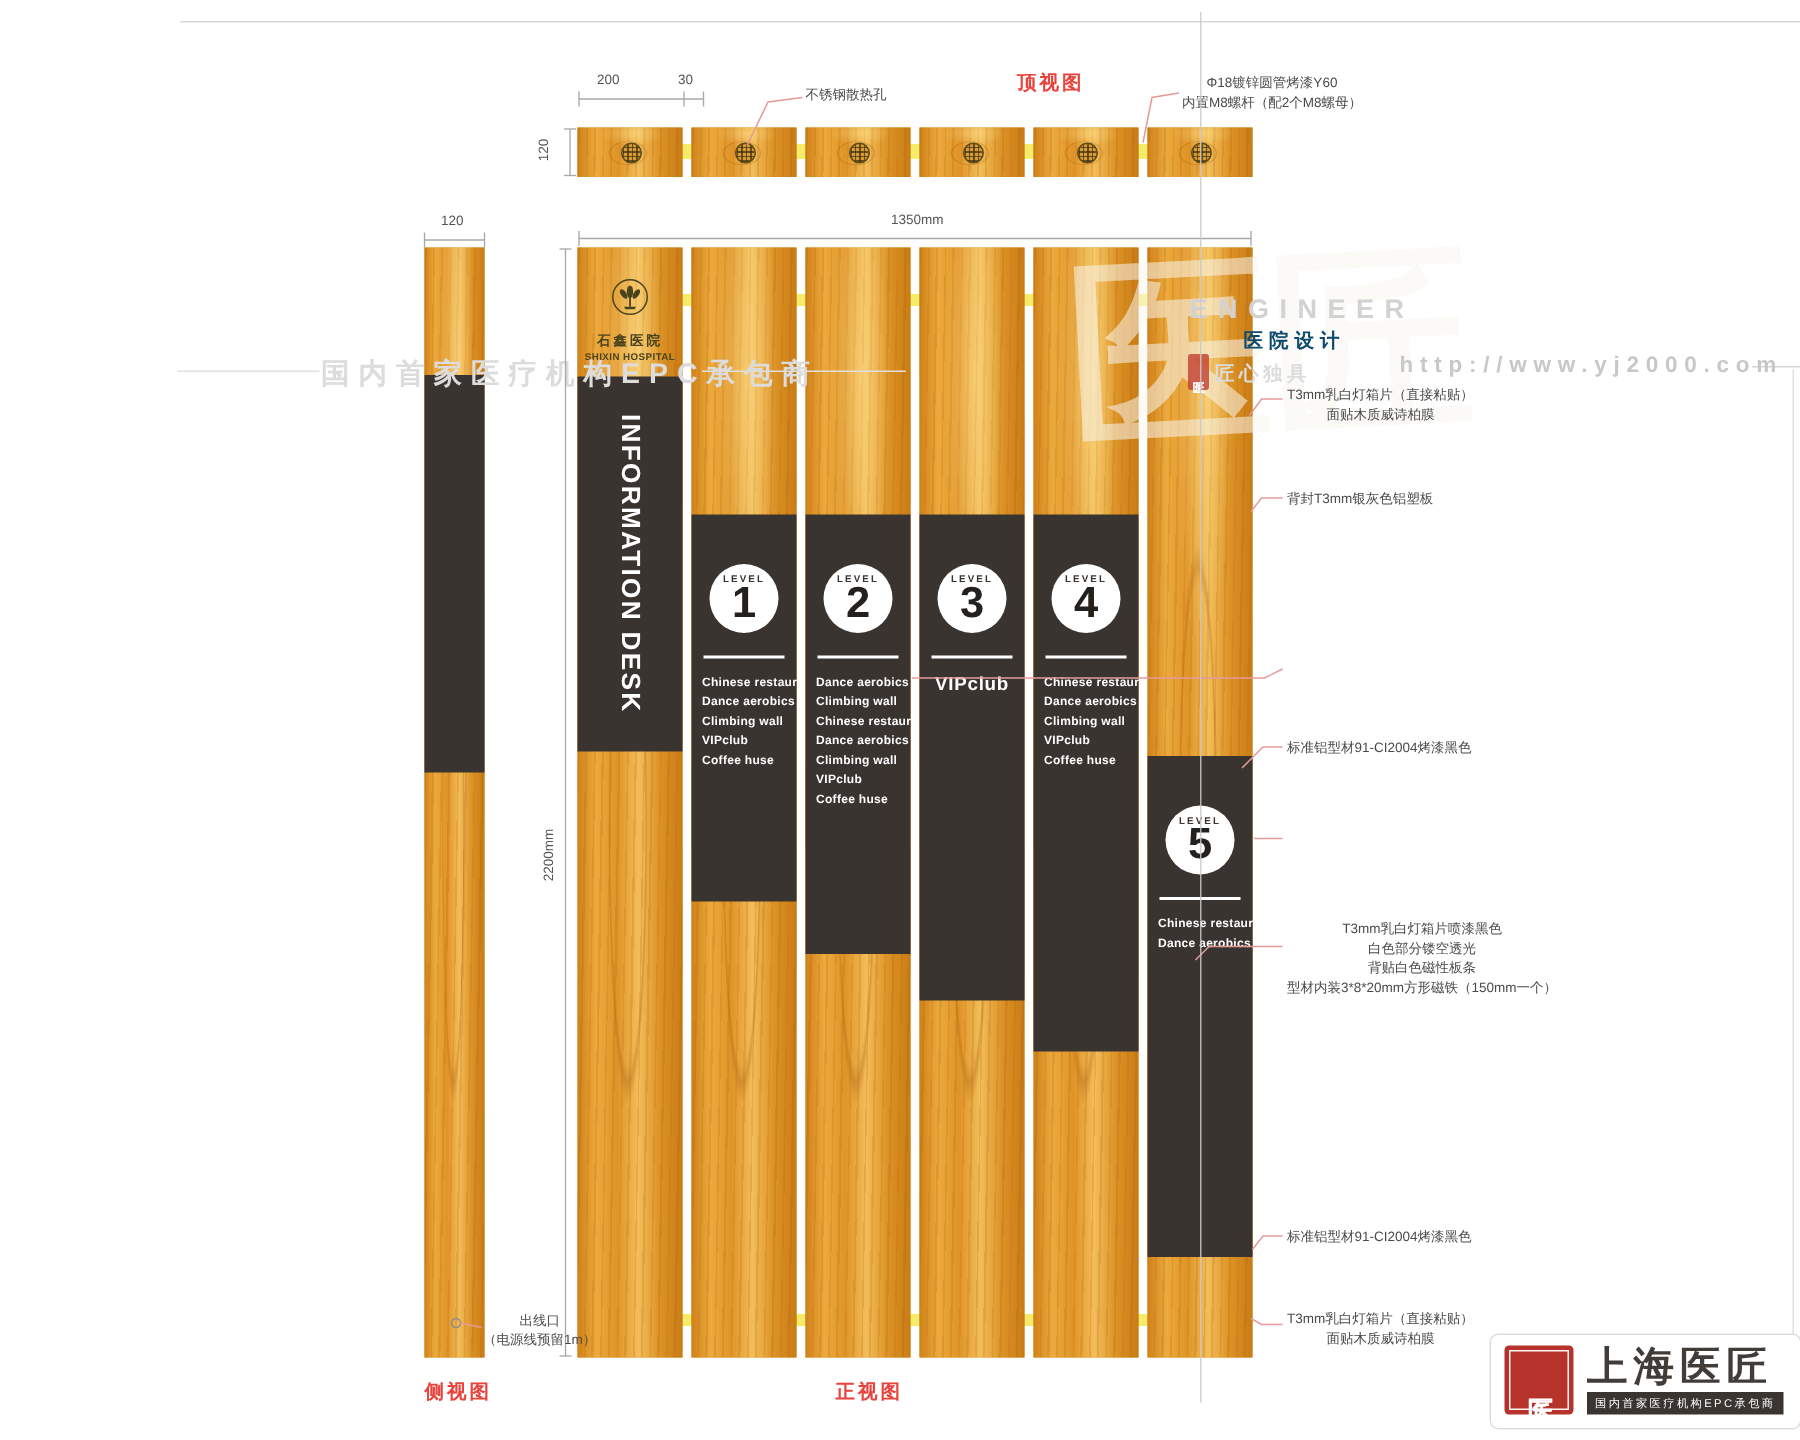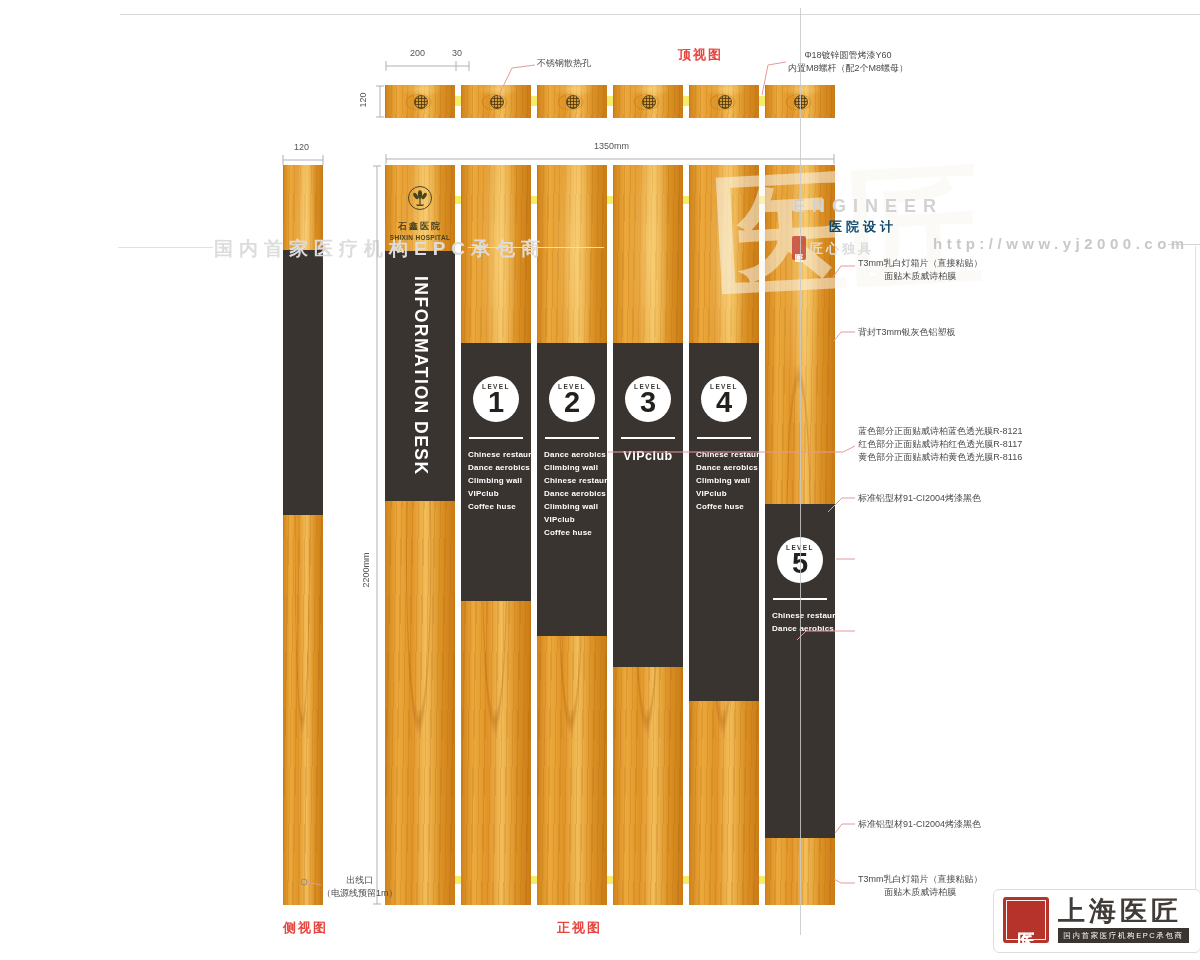--- a/index.html
+++ b/index.html
@@ -91,21 +91,21 @@
   <div class="wood" style="position:absolute;left:613px;top:85px;width:70px;height:33px;z-index:2;"></div>
   <div class="wood" style="position:absolute;left:689px;top:85px;width:70px;height:33px;z-index:2;"></div>
   <div class="wood" style="position:absolute;left:765px;top:85px;width:70px;height:33px;z-index:2;"></div>
   <div class="screw" style="left:414px;top:95px;"></div>
   <div class="screw" style="left:490px;top:95px;"></div>
   <div class="screw" style="left:566px;top:95px;"></div>
   <div class="screw" style="left:642px;top:95px;"></div>
   <div class="screw" style="left:718px;top:95px;"></div>
   <div class="screw" style="left:794px;top:95px;"></div>
 
-  <div class="dim" style="left:410px;top:48px;">200</div>
+  <div class="dim" style="left:398px;top:48px;">200</div>
   <div class="dim" style="left:452px;top:48px;">30</div>
   <div class="dim vtext" style="left:355px;top:95px;">120</div>
 
   <div class="ann" style="left:537px;top:57px;">不锈钢散热孔</div>
   <div class="ann" style="left:788px;top:49px;">
     <div>Φ18镀锌圆管烤漆Y60</div>
     <div>内置M8螺杆（配2个M8螺母）</div>
   </div>
 
   <div class="dim" style="left:294px;top:142px;">120</div>
@@ -223,27 +223,28 @@
     </div>
   </div>
 
   <div class="ann" style="left:858px;top:257px;">
     <div>T3mm乳白灯箱片（直接粘贴）</div>
     <div>面贴木质威诗柏膜</div>
   </div>
   <div class="ann" style="left:858px;top:326px;">
     <div>背封T3mm银灰色铝塑板</div>
   </div>
-  <div class="ann" style="left:858px;top:425px;">
-    <div>蓝色部分正面贴威诗柏蓝色透光膜R-8121</div>
-    <div>红色部分正面贴威诗柏红色透光膜R-8117</div>
-    <div>黄色部分正面贴威诗柏黄色透光膜R-8116</div>
-  </div>
   <div class="ann" style="left:858px;top:492px;">
     <div>标准铝型材91-CI2004烤漆黑色</div>
+  </div>
+  <div class="ann" style="left:858px;top:613px;">
+    <div>T3mm乳白灯箱片喷漆黑色</div>
+    <div>白色部分镂空透光</div>
+    <div>背贴白色磁性板条</div>
+    <div>型材内装3*8*20mm方形磁铁（150mm一个）</div>
   </div>
   <div class="ann" style="left:858px;top:818px;">
     <div>标准铝型材91-CI2004烤漆黑色</div>
   </div>
   <div class="ann" style="left:858px;top:873px;">
     <div>T3mm乳白灯箱片（直接粘贴）</div>
     <div>面贴木质威诗柏膜</div>
   </div>
 
   <div class="wm wm-epc">国内首家医疗机构EPC承包商</div>

